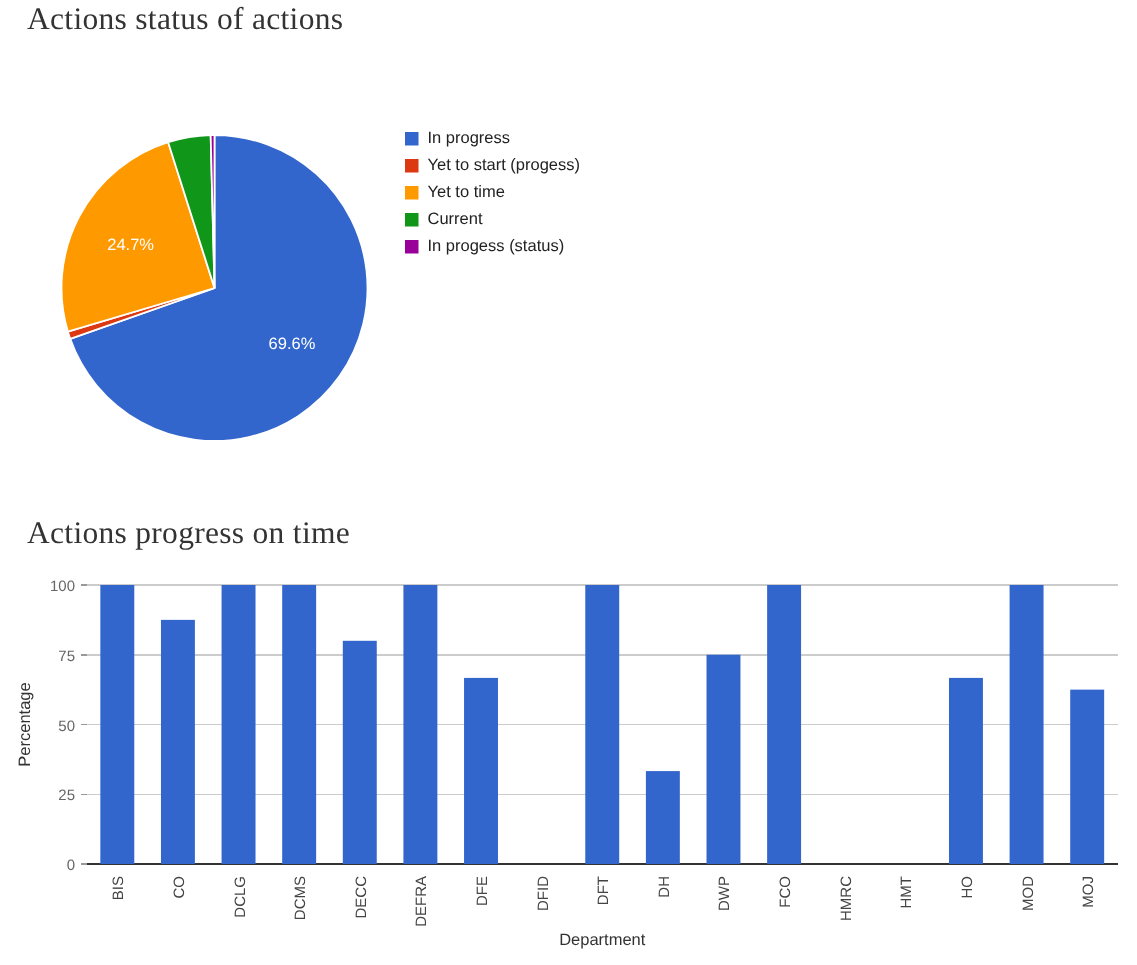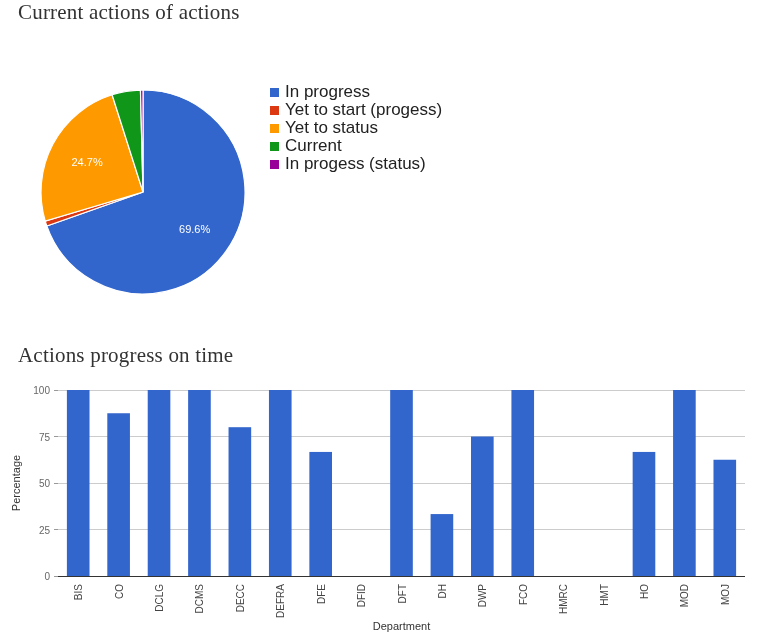--- a/index.html
+++ b/index.html
@@ -66,21 +66,21 @@
     margin-bottom: 6px;
   }
   .legend-swatch {
     width: 9px;
     height: 9px;
     margin-right: 6px;
     flex: 0 0 auto;
   }
   .legend-label {
     font-family: "Liberation Sans", sans-serif;
-    font-size: 17px;
+    font-size: 11px;
     color: #222222;
     white-space: nowrap;
     line-height: 12px;
   }
 
   
   #bar-chart-block {
     position: absolute;
     left: 0px;
     top: 378px;
@@ -114,21 +114,21 @@
   }
   .tickmark {
     stroke: #999999;
     stroke-width: 1;
     shape-rendering: crispEdges;
   }
 </style>
 </head>
 <body>
 
-<div id="pie-title" class="section-title">Current actions of actions</div>
+<div id="pie-title" class="section-title">Actions status of actions</div>
 
 <div id="pie-chart-block">
 
   <div id="pie-svg-wrap">
     <svg id="pie-svg" width="230" height="230" viewBox="0 0 230 230">
         <path d="M 113 110 L 113 8 A 102 102 0 1 1 16.814965338927834 143.94759354134467 Z" fill="#3366cc" stroke="#ffffff" stroke-width="1.2"></path>
         <text x="164.62529421535473" y="150.5256977644242" text-anchor="middle" class="slice-label">69.6%</text>
         <path d="M 113 110 L 16.814965338927834 143.94759354134467 A 102 102 0 0 1 15.230777520227662 139.0719647719376 Z" fill="#dc3912" stroke="#ffffff" stroke-width="1.2"></path>
         <path d="M 113 110 L 15.230777520227662 139.0719647719376 A 102 102 0 0 1 82.090402497457 12.796107165243697 Z" fill="#ff9900" stroke="#ffffff" stroke-width="1.2"></path>
         <text x="57.110661553191015" y="84.40811854616135" text-anchor="middle" class="slice-label">24.7%</text>
@@ -141,21 +141,21 @@
     <div class="legend-row">
       <span class="legend-swatch" style="background:#3366cc"></span>
       <span class="legend-label">In progress</span>
     </div>
     <div class="legend-row">
       <span class="legend-swatch" style="background:#dc3912"></span>
       <span class="legend-label">Yet to start (progess)</span>
     </div>
     <div class="legend-row">
       <span class="legend-swatch" style="background:#ff9900"></span>
-      <span class="legend-label">Yet to status</span>
+      <span class="legend-label">Yet to time</span>
     </div>
     <div class="legend-row">
       <span class="legend-swatch" style="background:#109618"></span>
       <span class="legend-label">Current</span>
     </div>
     <div class="legend-row">
       <span class="legend-swatch" style="background:#990099"></span>
       <span class="legend-label">In progess (status)</span>
     </div>
   </div>

